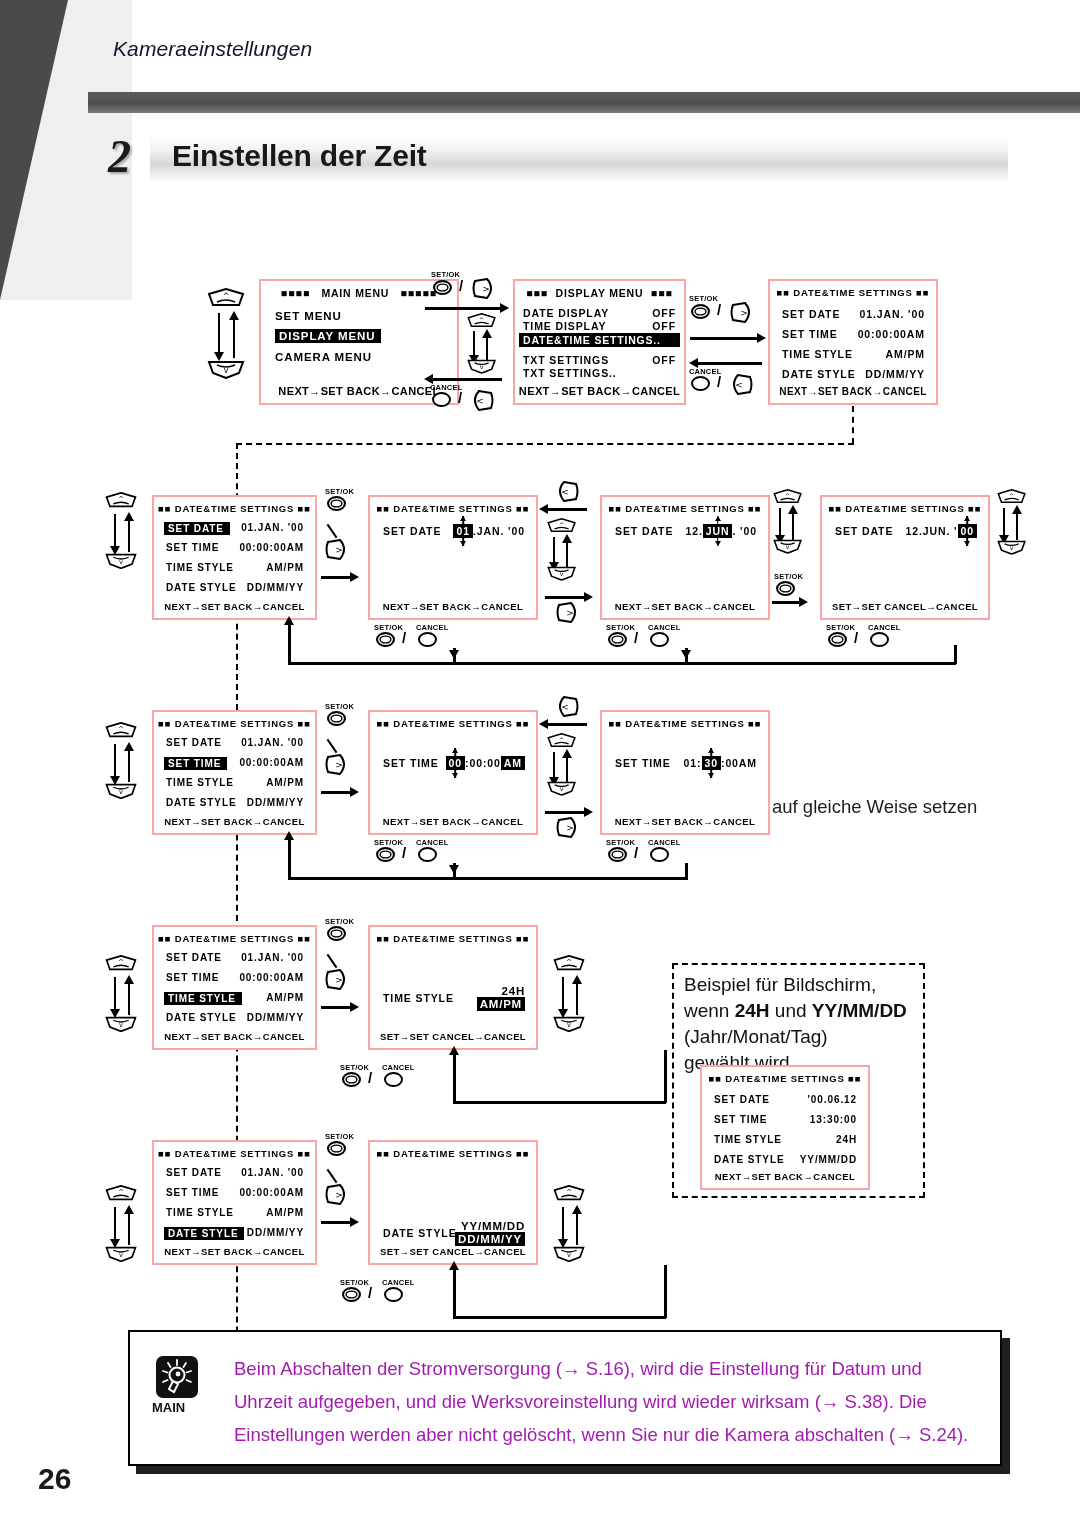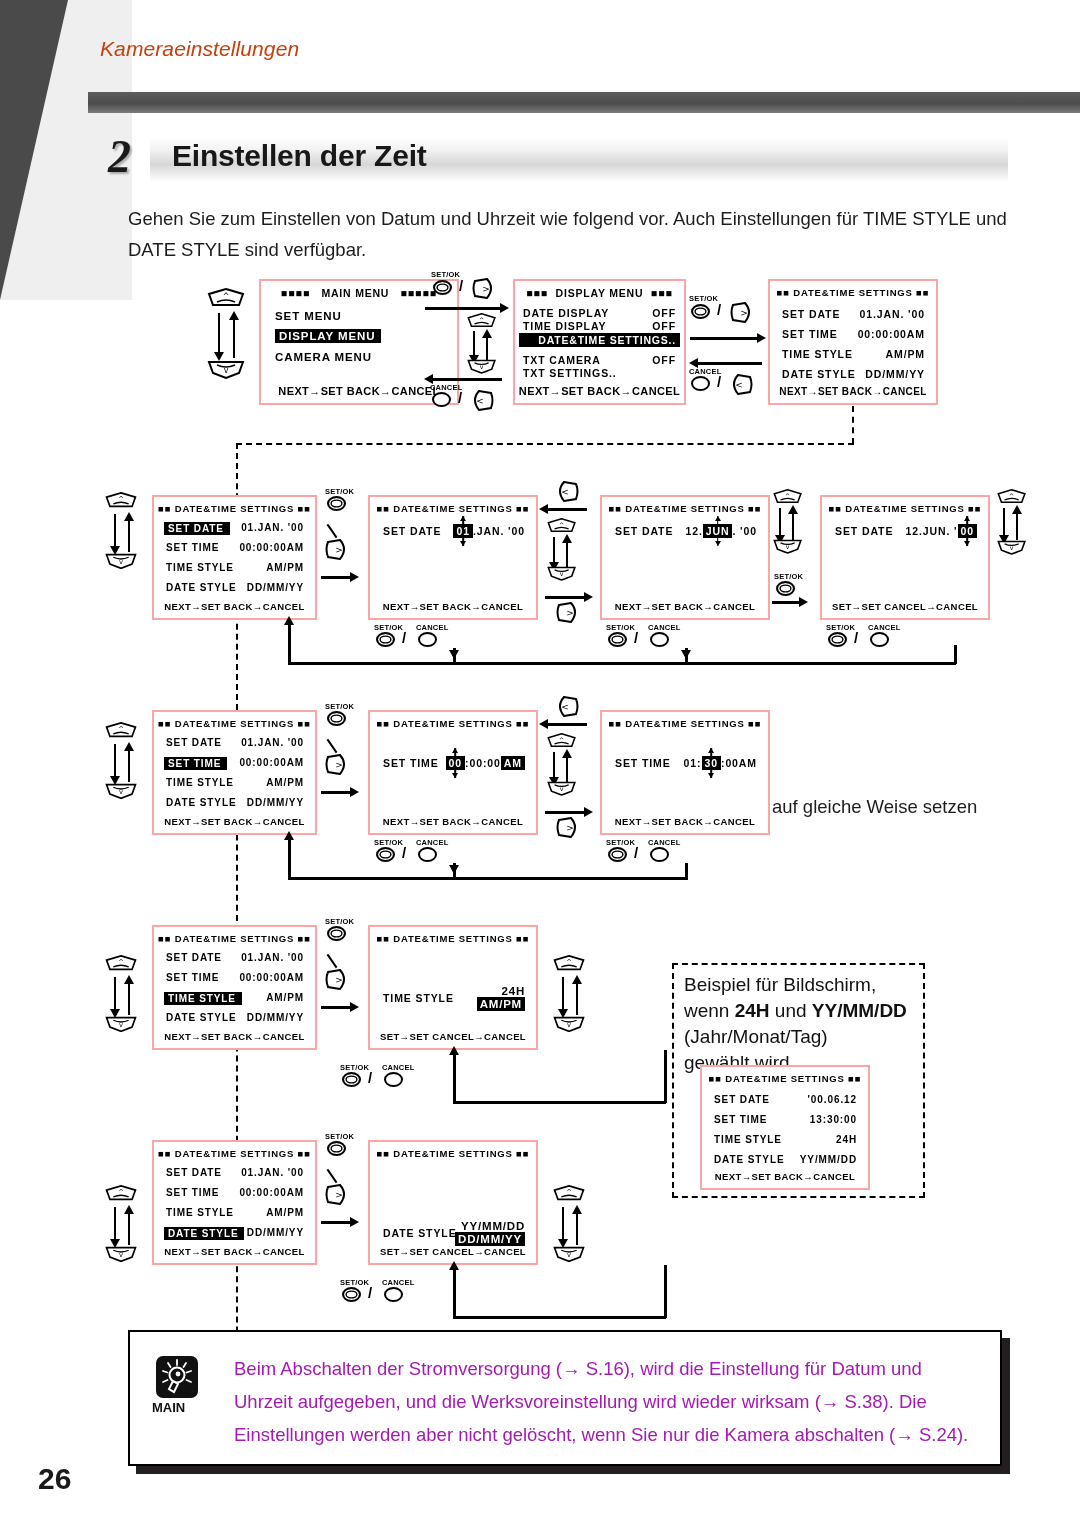--- a/index.html
+++ b/index.html
@@ -20,22 +20,22 @@
   .hdr-wedge .tri {
     position:absolute; left:0; top:0; width:0; height:0;
     border-left: 68px solid #4a4a4a;
     border-bottom: 300px solid transparent;
   }
   .hdr-band {
     position:absolute; left:88px; top:92px; right:0; height:21px;
     background: linear-gradient(to bottom,#5d5d5d 0%, #4d4d4d 55%, #7b7b7b 100%);
   }
   .hdr-title {
-    position:absolute; left:100px; top:37px;
-    font-style: italic; font-size: 21px; color:#c2410c;
+    position:absolute; left:113px; top:37px;
+    font-style: italic; font-size: 21px; color:#0f172a;
     letter-spacing:.1px;
   }
 
   
   .sec {
     position:absolute; left:108px; top:130px; width:900px; height:58px;
   }
   .sec-bar {
     position:absolute; left:42px; top:6px; right:0; height:46px;
     background: linear-gradient(to bottom, #ffffff 0%, #f2f2f2 30%, #d7d7d7 62%, #ffffff 100%);
@@ -178,21 +178,20 @@
   </div>
   <div class="hdr-band"></div>
   <div class="hdr-title">Kameraeinstellungen</div>
 
   <div class="sec">
     <div class="sec-bar"></div>
     <div class="sec-num">2</div>
     <div class="sec-txt">Einstellen der Zeit</div>
   </div>
 
-  <div class="intro">Gehen Sie zum Einstellen von Datum und Uhrzeit wie folgend vor. Auch Einstellungen für TIME STYLE und DATE STYLE sind verfügbar.</div>
 
   <div class="pad" style="left:206px;top:288px;">
     <svg width="40" height="19" viewBox="0 0 40 19">
         <path d="M20 1 L37 6 L33 17 L7 17 L3 6 Z" fill="#fff" stroke="#000" stroke-width="2"></path>
         <path d="M11 14 Q20 10 29 14" fill="none" stroke="#000" stroke-width="1.6"></path>
         <text x="20" y="11" font-size="8" font-family="DejaVu Sans" text-anchor="middle">^</text>
       </svg>
   </div>
   <div class="ln" style="left:218px;top:313px;width:2px;height:42px;"></div>
   <div class="ah d" style="left:214px;top:352px;"></div>
@@ -278,25 +277,25 @@
       <span class="blk">■■■</span>
     </div>
     <div class="row" style="top:26px;padding:0 8px;font-size:10.5px;">
       <span class="lab" style="left:8px">DATE DISPLAY</span>
       <span class="val" style="right:8px">OFF</span>
     </div>
     <div class="row" style="top:39px;padding:0 8px;font-size:10.5px;">
       <span class="lab" style="left:8px">TIME DISPLAY</span>
       <span class="val" style="right:8px">OFF</span>
     </div>
-    <div class="row" style="top:52px;padding:0 4px;font-size:10.5px;text-align:right;">
+    <div class="row" style="top:52px;padding:0 4px;font-size:10.5px;">
       <span style="display:block;background:#000;color:#fff;padding:1px 4px;letter-spacing:.8px;">DATE&amp;TIME SETTINGS..</span>
     </div>
     <div class="row" style="top:73px;padding:0 8px;font-size:10.5px;">
-      <span class="lab" style="left:8px">TXT CAMERA</span>
+      <span class="lab" style="left:8px">TXT SETTINGS</span>
       <span class="val" style="right:8px">OFF</span>
     </div>
     <div class="row" style="top:86px;padding:0 8px;font-size:10.5px;">
       <span class="lab" style="left:8px">TXT SETTINGS..</span>
     </div>
     <div class="foot">NEXT→SET   BACK→CANCEL</div>
   </div>
 
   <div class="btn-lbl" style="left:689px;top:294px;">SET/OK</div>
   <div class="btn-setok" style="left:691px;top:304px;">

